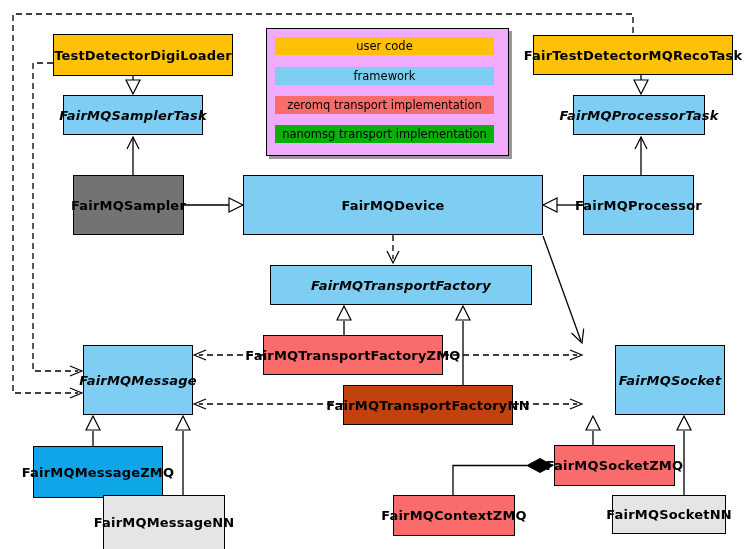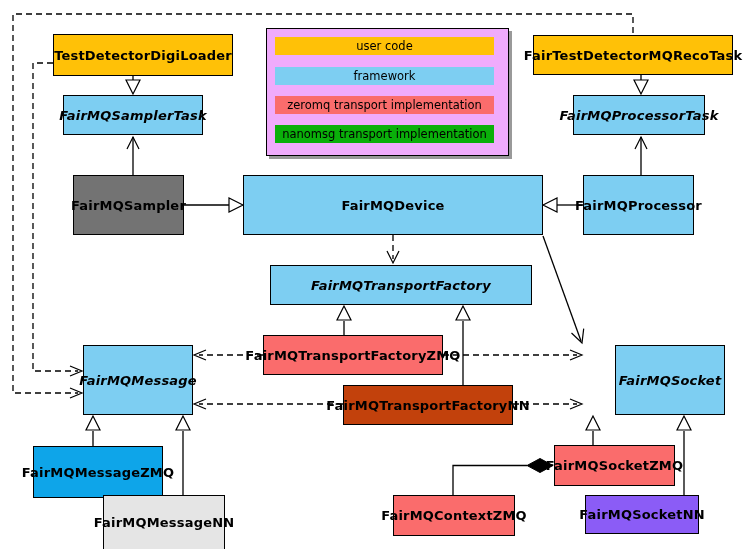--- a/index.html
+++ b/index.html
@@ -142,21 +142,21 @@
   <div class="node" style="left: 583px; top: 175px; width: 111px; height: 60px; background-color: rgb(125, 206, 242);">FairMQProcessor</div>
   <div class="node abstract" style="left: 270px; top: 265px; width: 262px; height: 40px; background-color: rgb(125, 206, 242);">FairMQTransportFactory</div>
   <div class="node" style="left: 263px; top: 335px; width: 180px; height: 40px; background-color: rgb(250, 108, 108);">FairMQTransportFactoryZMQ</div>
   <div class="node" style="left: 343px; top: 385px; width: 170px; height: 40px; background-color: #c2410c;">FairMQTransportFactoryNN</div>
   <div class="node abstract" style="left: 83px; top: 345px; width: 110px; height: 70px; background-color: rgb(125, 206, 242);">FairMQMessage</div>
   <div class="node abstract" style="left: 583px; top: 345px; width: 110px; height: 70px; background-color: rgb(125, 206, 242); margin-left: 32px;">FairMQSocket</div>
   <div class="node" style="left: 33px; top: 446px; width: 130px; height: 52px; background-color: #0ea5e9;">FairMQMessageZMQ</div>
   <div class="node" style="left: 103px; top: 495px; width: 122px; height: 55px; background-color: #e5e5e5;">FairMQMessageNN</div>
   <div class="node" style="left: 393px; top: 495px; width: 122px; height: 41px; background-color: rgb(250, 108, 108);">FairMQContextZMQ</div>
   <div class="node" style="left: 554px; top: 445px; width: 121px; height: 41px; background-color: rgb(250, 108, 108);">FairMQSocketZMQ</div>
-  <div class="node" style="left: 585px; top: 495px; width: 114px; height: 39px; background-color: #8b5cf6;">FairMQSocketNN</div>
+  <div class="node" style="left: 612px; top: 495px; width: 114px; height: 39px; background-color: #e5e5e5;">FairMQSocketNN</div>
 
   <div class="legend" style="left:266px;top:28px;width:243px;height:128px">
     <div class="legend-bar" style="left: 8px; top: 8px; width: 219px; height: 18px; background-color: rgb(255, 193, 7);">user code</div>
     <div class="legend-bar" style="left: 8px; top: 38px; width: 219px; height: 18px; background-color: rgb(125, 206, 242);">framework</div>
     <div class="legend-bar" style="left: 8px; top: 67px; width: 219px; height: 18px; background-color: rgb(250, 108, 108);">zeromq transport implementation</div>
     <div class="legend-bar" style="left: 8px; top: 96px; width: 219px; height: 18px; background-color: rgb(10, 175, 10);">nanomsg transport implementation</div>
   </div>
 
 </div>
 

